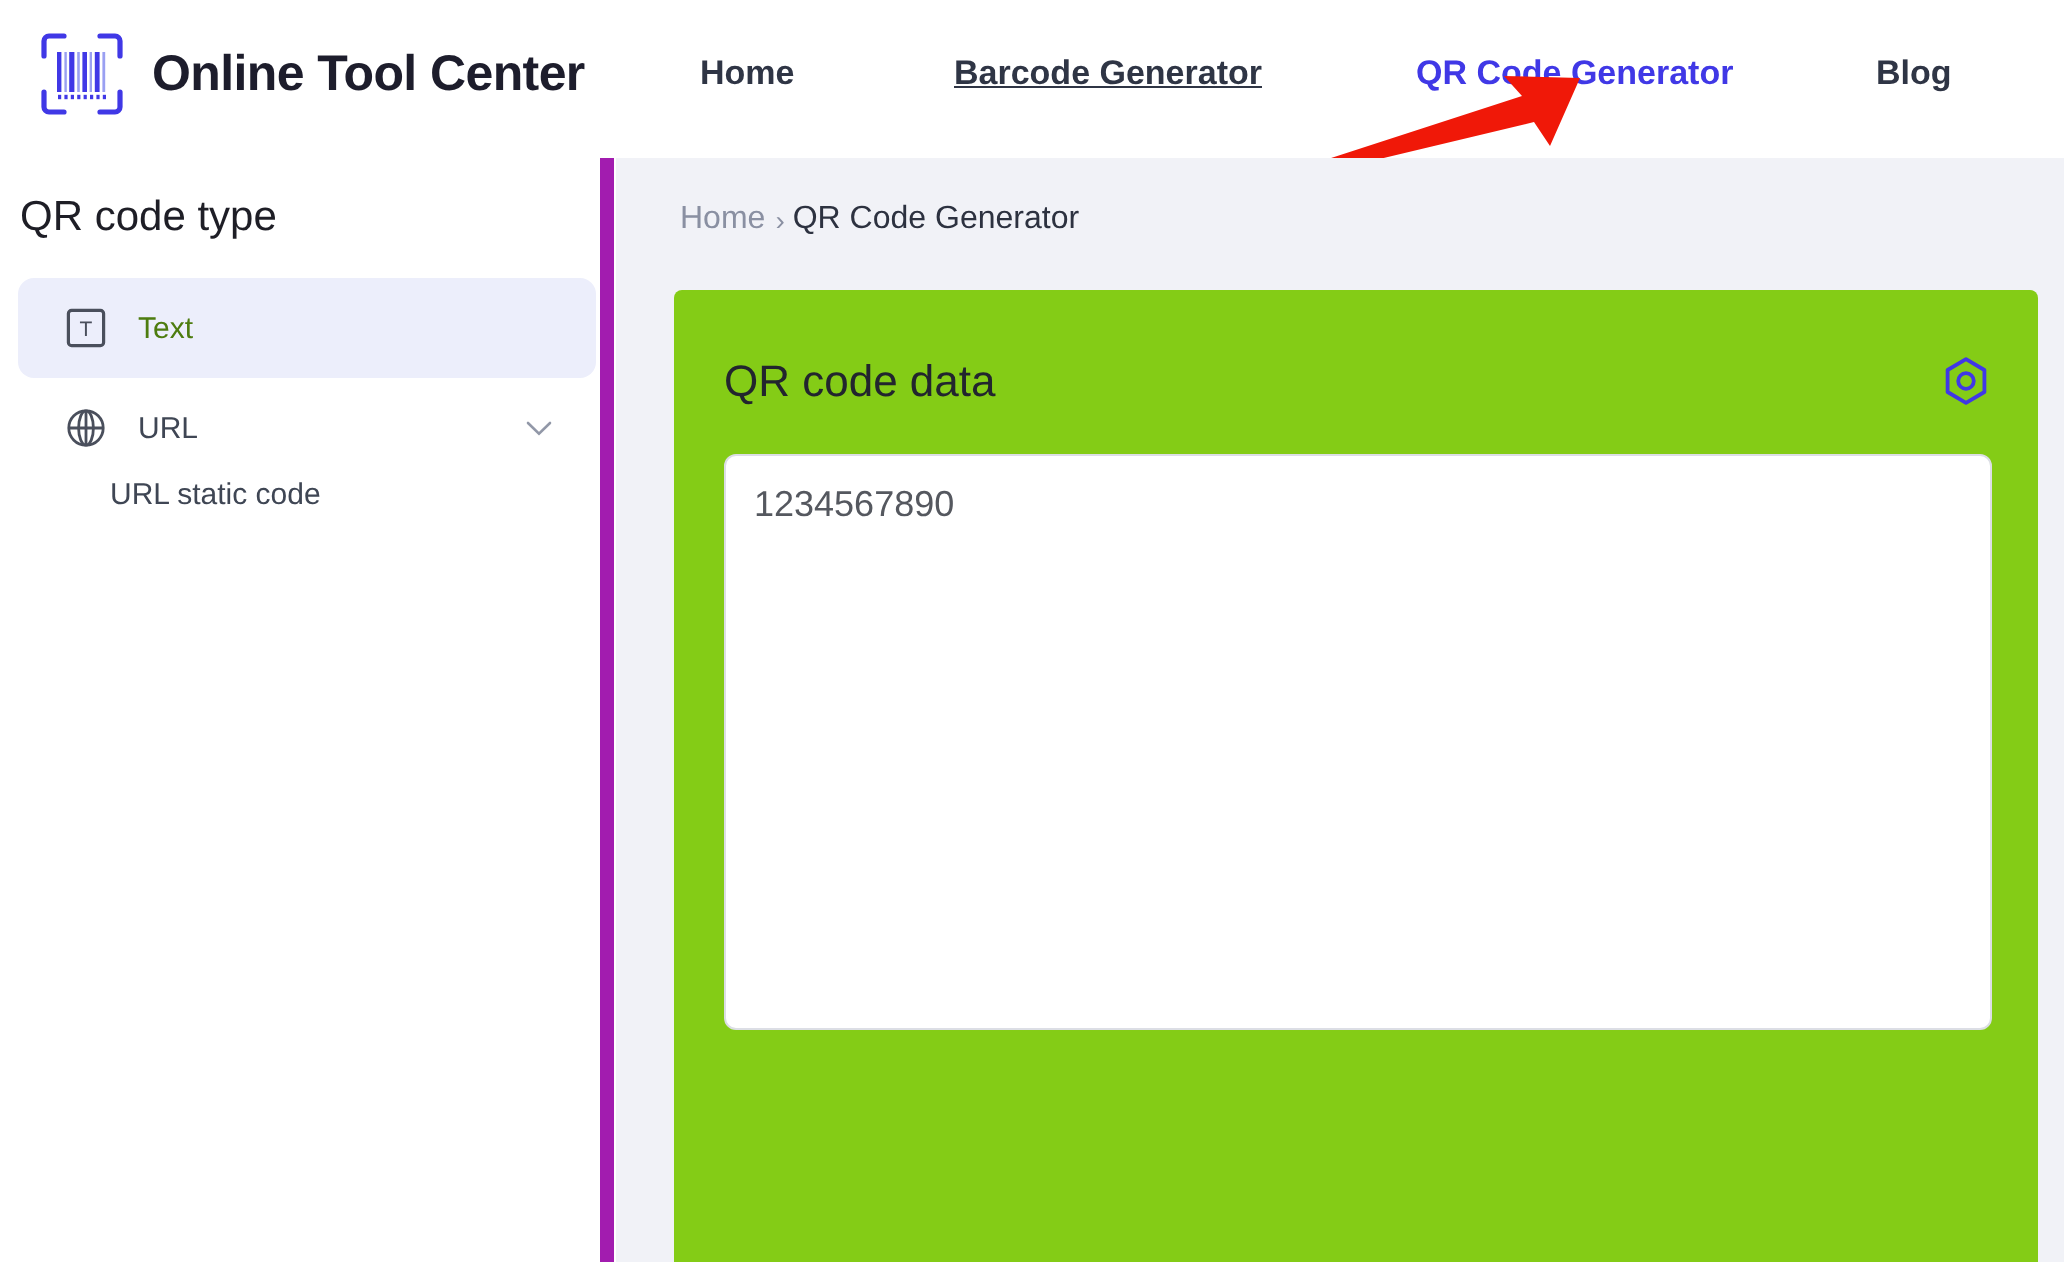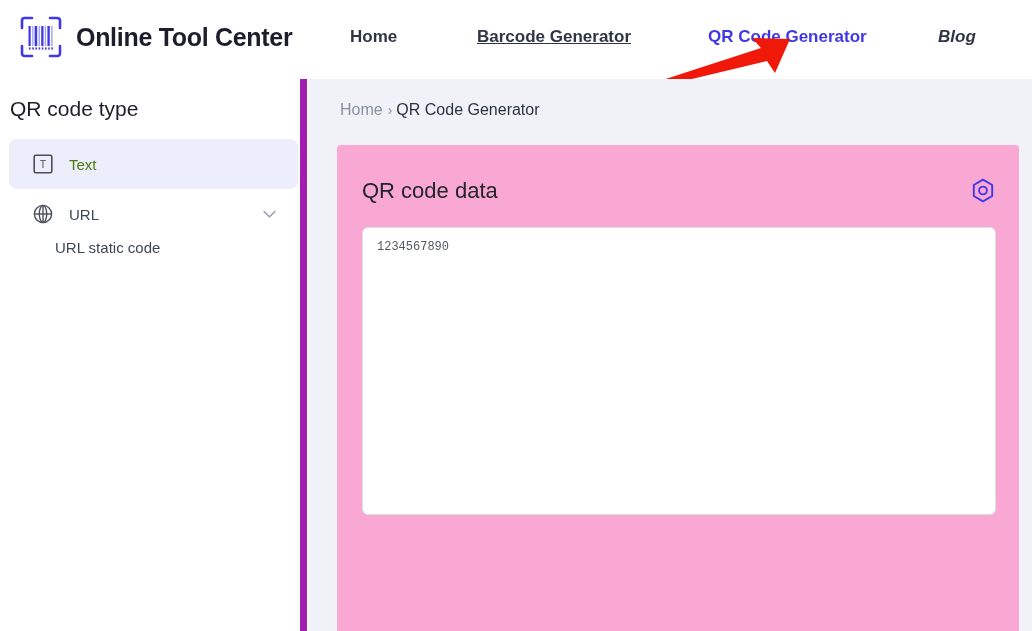--- a/index.html
+++ b/index.html
@@ -65,21 +65,21 @@
     font-weight: bold;
     color: #2f3545;
     white-space: nowrap;
     cursor: pointer;
     position: absolute;
     top: 27px;
   }
   .nav-item.n0 { left: 20px; }
   .nav-item.n1 { left: 147px; text-decoration: underline; }
   .nav-item.n2 { left: 378px; color: #4038e6; }
-  .nav-item.n3 { left: 608px; font-style: italic; }
+  .nav-item.n3 { left: 608px; }
 
   
   .arrow-anno {
     position: absolute;
     left: 640px;
     top: 26px;
     width: 170px;
     height: 64px;
     pointer-events: none;
   }
@@ -191,21 +191,21 @@
   .bc-current {
     color: #2d3240;
   }
 
   .card {
     position: absolute;
     left: 29px;
     top: 66px;
     width: 682px;
     height: 486px;
-    background: #f9a8d4;
+    background: #84cc16;
     border-radius: 4px 4px 0 0;
     box-sizing: border-box;
   }
   .card-head {
     position: absolute;
     left: 25px;
     top: 26px;
     right: 22px;
     height: 40px;
     display: flex;
@@ -227,22 +227,22 @@
     position: absolute;
     left: 25px;
     top: 82px;
     width: 634px;
     height: 288px;
     border: 1px solid #dcdee5;
     border-radius: 6px;
     background: #ffffff;
     box-sizing: border-box;
     padding: 11px 14px;
-    font-family: Liberation Mono, monospace;
-    font-size: 12px;
+    font-family: Liberation Sans, sans-serif;
+    font-size: 18px;
     color: #55585f;
     line-height: 1.45;
     resize: none;
     outline: none;
   }
   .qr-textarea::placeholder { color: #b3b6be; }
 </style>
 </head>
 <body>
 

